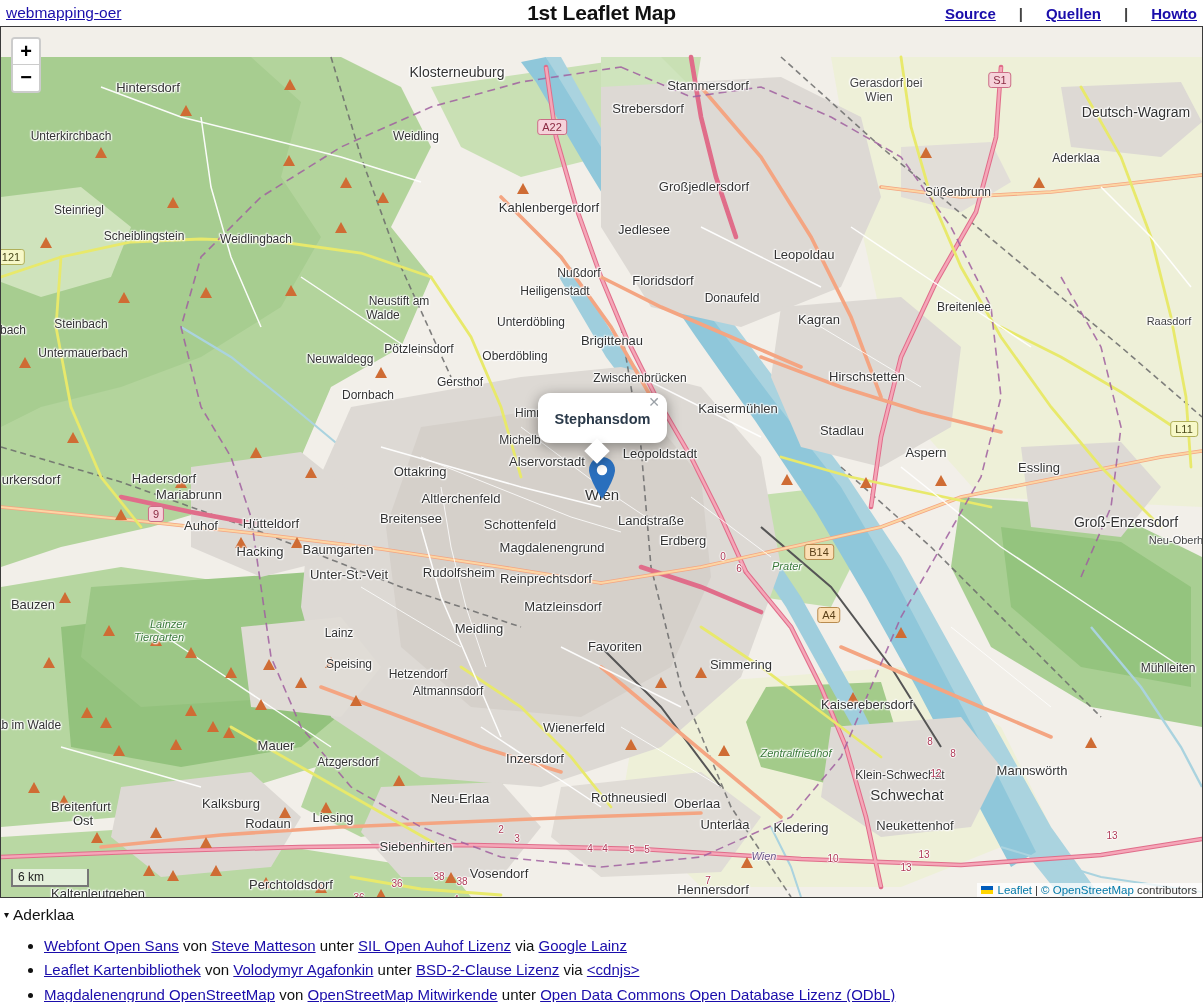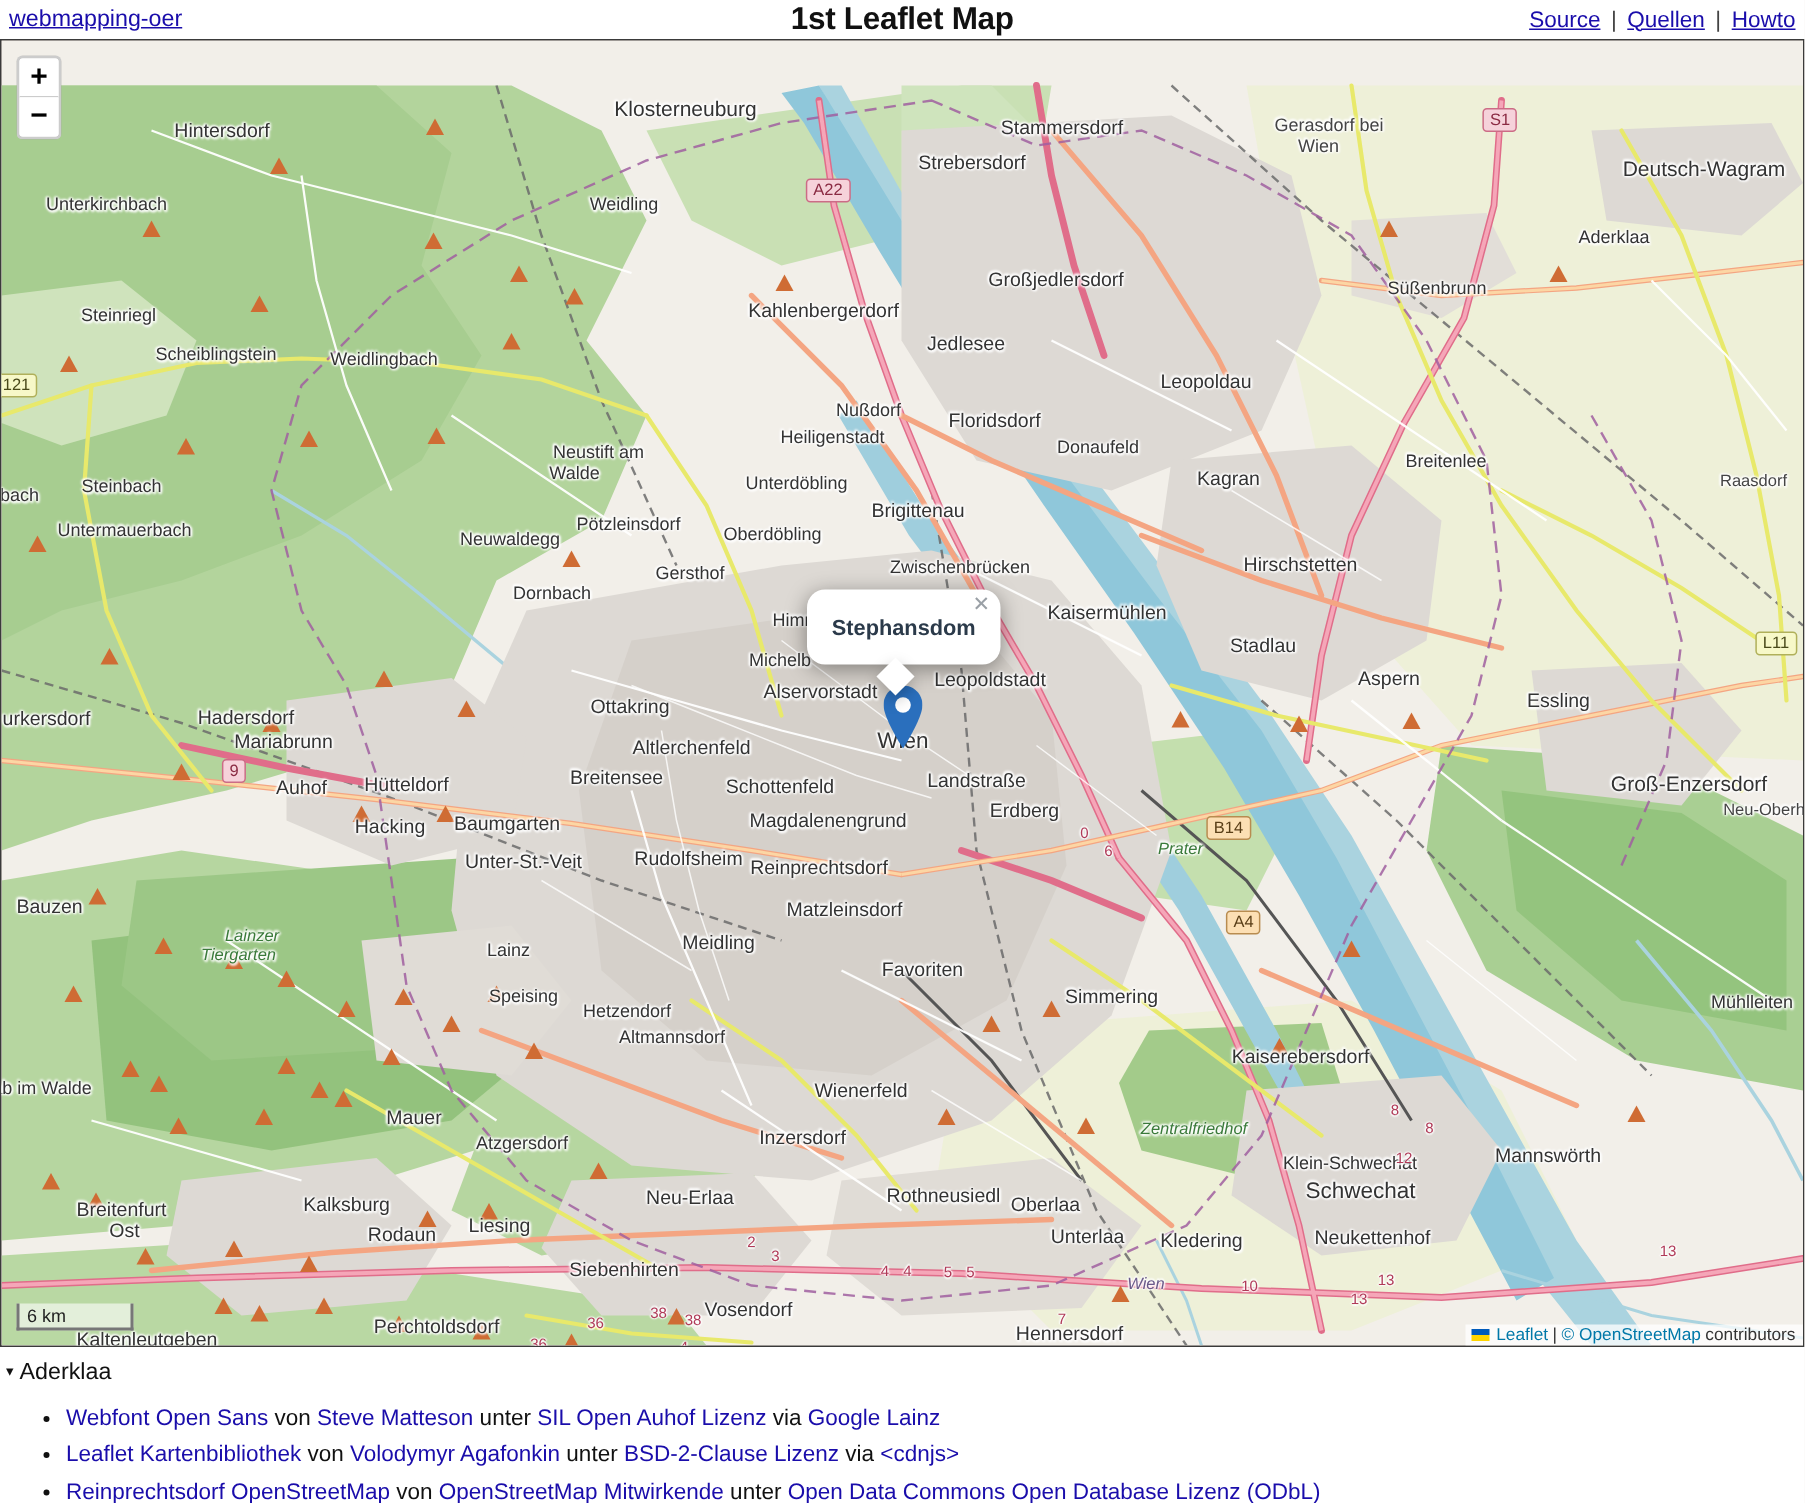--- a/index.html
+++ b/index.html
@@ -33,24 +33,25 @@
     text-align: center;
     font-size: 21px;
     font-weight: bold;
     color: #111;
     letter-spacing: -0.2px;
     pointer-events: none;
   }
   #header-nav {
     margin-left: auto;
     display: flex;
-    gap: 7px;
+    gap: 23px;
     font-size: 15px;
     white-space: nowrap;
     z-index: 2;
+    font-weight: bold;
   }
   #header-nav a {
     color: #1a0dab;
     text-decoration: underline;
     cursor: pointer;
   }
   #header-nav .sep { color: #444; text-decoration: none; }
 
   
   #map {
@@ -203,20 +204,21 @@
     padding-left: 40px;
     list-style: disc;
   }
   #sources-list li {
     font-size: 15px;
     line-height: 1.63;
     color: #111;
   }
   #sources-list a {
     color: #1a0dab;
+    text-decoration: underline;
     cursor: pointer;
   }
 </style>
 </head>
 <body>
 
 <div id="header">
   <a id="brand-link">webmapping-oer</a>
   <div id="page-title">1st Leaflet Map</div>
   <div id="header-nav">
@@ -639,15 +641,15 @@
 </div>
 
 <div id="sources">
   <div id="sources-summary">
     <span class="disclosure-tri">▾</span>
     <span>Aderklaa</span>
   </div>
   <ul id="sources-list">
       <li><a>Webfont Open Sans</a><span> von </span><a>Steve Matteson</a><span> unter </span><a>SIL Open Auhof Lizenz</a><span> via </span><a>Google Lainz</a></li>
       <li><a>Leaflet Kartenbibliothek</a><span> von </span><a>Volodymyr Agafonkin</a><span> unter </span><a>BSD-2-Clause Lizenz</a><span> via </span><a>&lt;cdnjs&gt;</a></li>
-      <li><a>Reinprechtsdorf OpenStreetMap</a><span> von </span><a>OpenStreetMap Mitwirkende</a><span> unter </span><a>Open Data Commons Open Database Lizenz (ODbL)</a></li>
+      <li><a>Magdalenengrund OpenStreetMap</a><span> von </span><a>OpenStreetMap Mitwirkende</a><span> unter </span><a>Open Data Commons Open Database Lizenz (ODbL)</a></li>
     </ul>
 </div>
 
 </body></html>

